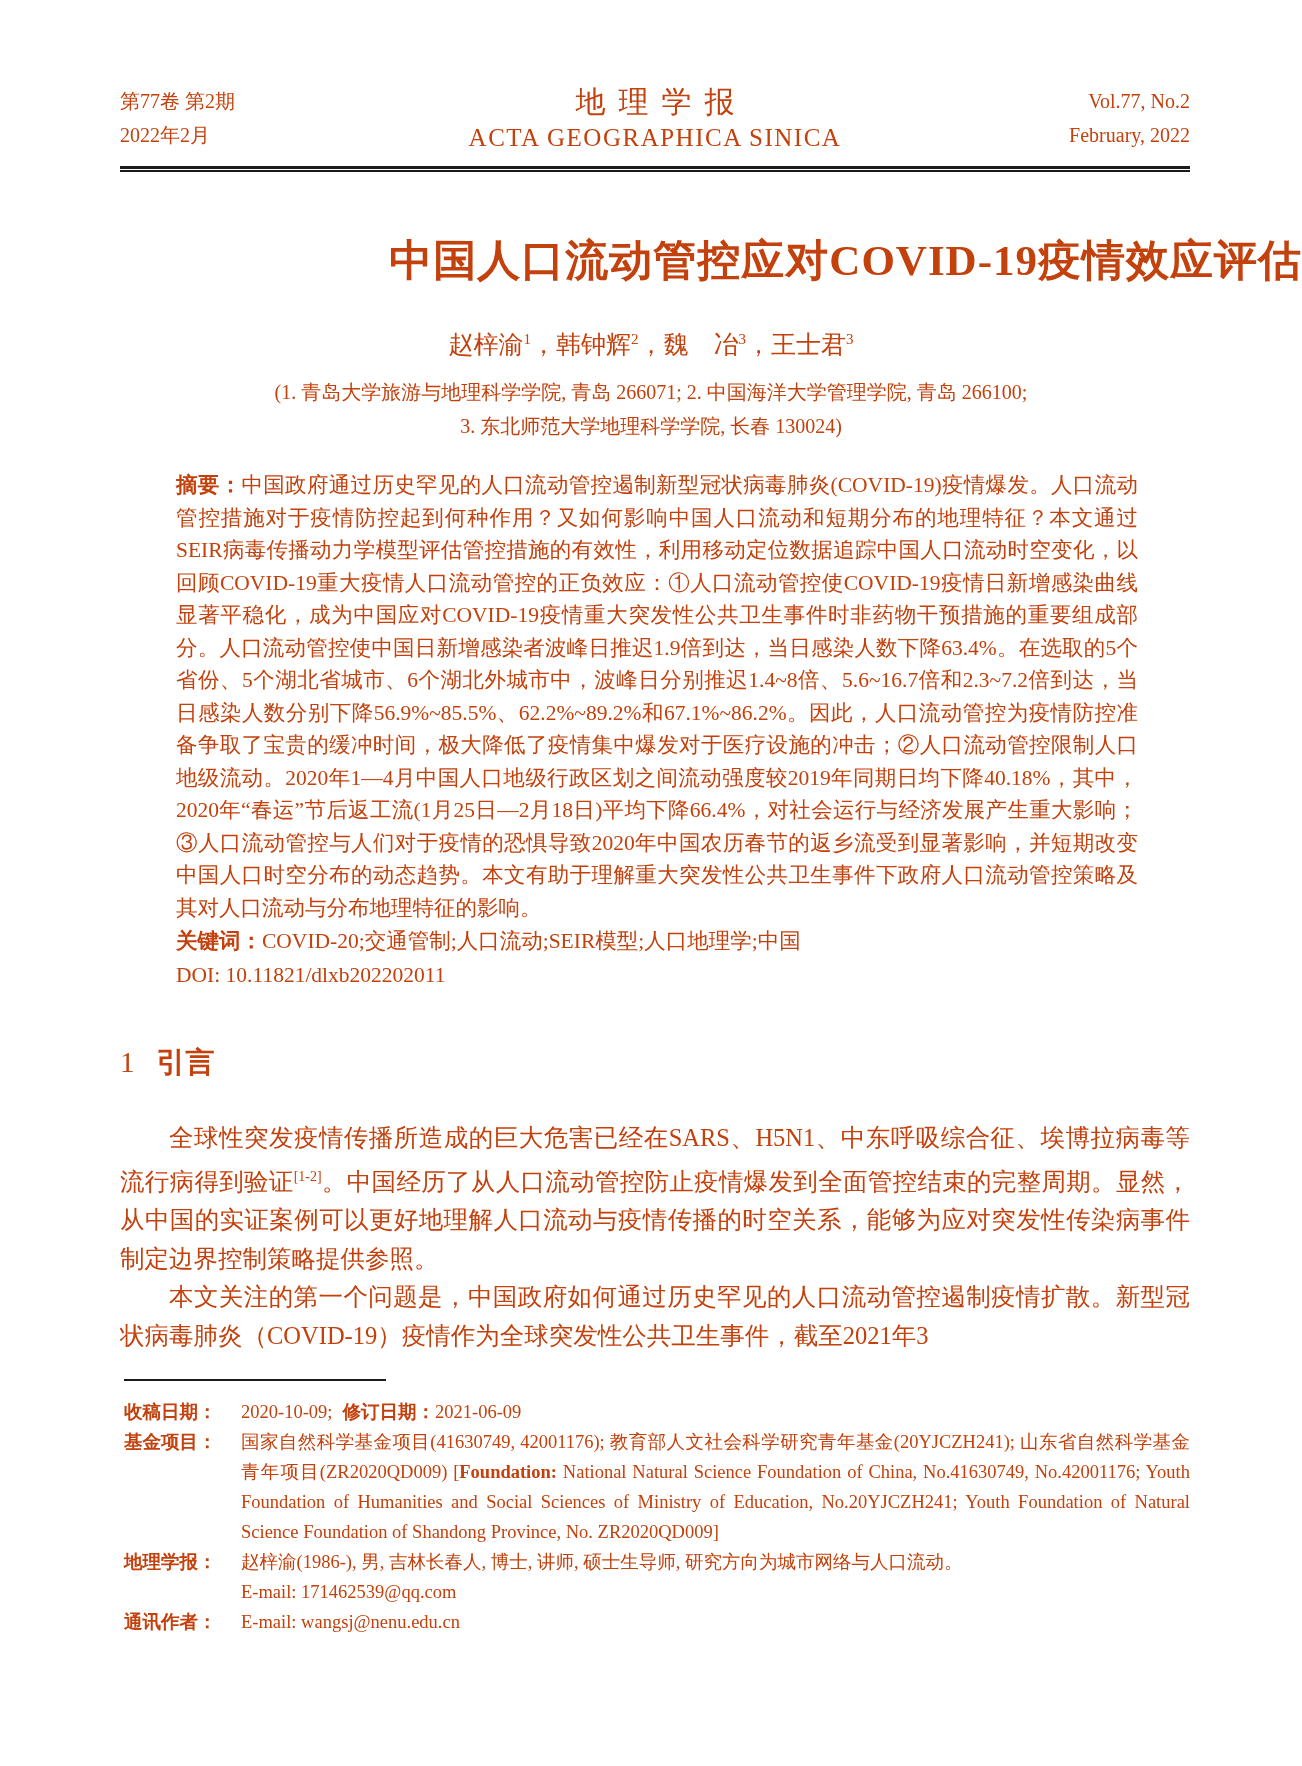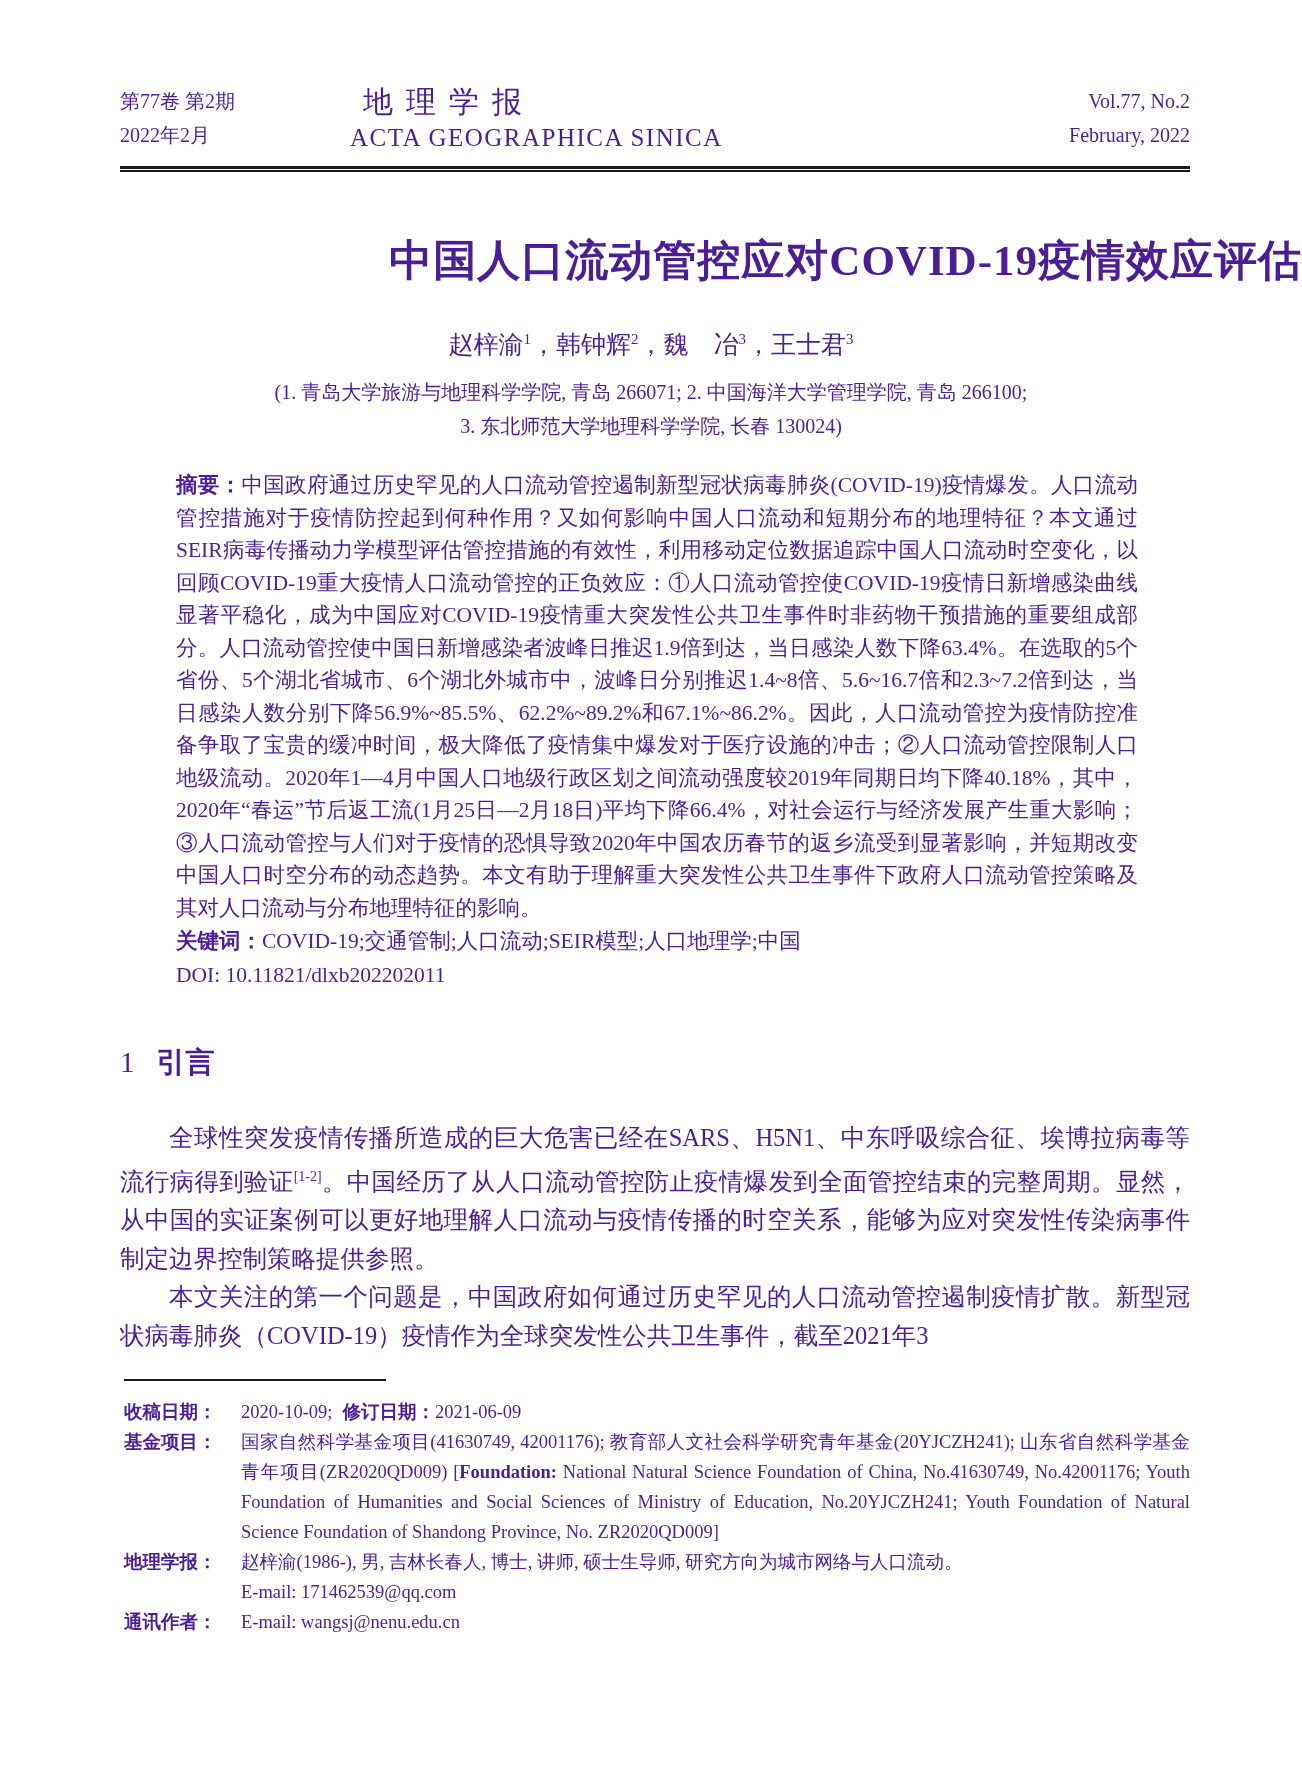--- a/index.html
+++ b/index.html
@@ -2,32 +2,32 @@
 <html lang="zh"><head>
 <meta charset="utf-8">
 <style>
   * { margin:0; padding:0; box-sizing:border-box; }
   html,body { background:#ffffff; }
   .page {
     position:relative;
     width:1302px; height:1766px;
     margin:0 auto;
     background:#ffffff;
-    color:#4c1d95;
+    color:#c2410c;
     font-family:"Liberation Serif","DejaVu Serif",serif;
     overflow:hidden;
   }
   
   .jheader {
     display:flex; justify-content:space-between; align-items:flex-start;
     padding:84px 112px 0 120px;
   }
   .jh-left, .jh-right { width:230px; font-size:20px; line-height:34px; }
   .jh-right { text-align:right; }
-  .jh-center { flex:1; }
+  .jh-center { flex:1; text-align:center; }
   .jh-title-cn { font-size:30px; letter-spacing:13px; margin-left:13px; line-height:36px; }
   .jh-title-en { font-size:25px; letter-spacing:1.5px; line-height:36px; }
   .header-rule {
     margin:10px 112px 0 120px;
     height:6px;
     border-top:3px solid #1a1a1a;
     border-bottom:2px solid #1a1a1a;
   }
   
   .art-title {
@@ -97,21 +97,21 @@
     <span>赵梓渝</span><sup>1</sup><span>，</span><span>韩钟辉</span><sup>2</sup><span>，</span><span>魏　冶</span><sup>3</sup><span>，</span><span>王士君</span><sup>3</sup>
   </div>
 
   <div class="affil">
     <div>(1. 青岛大学旅游与地理科学学院, 青岛 266071; 2. 中国海洋大学管理学院, 青岛 266100;</div>
     <div>3. 东北师范大学地理科学学院, 长春 130024)</div>
   </div>
 
   <div class="abstract">
     <div><span class="blk-label">摘要：</span><span>中国政府通过历史罕见的人口流动管控遏制新型冠状病毒肺炎(COVID-19)疫情爆发。人口流动管控措施对于疫情防控起到何种作用？又如何影响中国人口流动和短期分布的地理特征？本文通过SEIR病毒传播动力学模型评估管控措施的有效性，利用移动定位数据追踪中国人口流动时空变化，以回顾COVID-19重大疫情人口流动管控的正负效应：①人口流动管控使COVID-19疫情日新增感染曲线显著平稳化，成为中国应对COVID-19疫情重大突发性公共卫生事件时非药物干预措施的重要组成部分。人口流动管控使中国日新增感染者波峰日推迟1.9倍到达，当日感染人数下降63.4%。在选取的5个省份、5个湖北省城市、6个湖北外城市中，波峰日分别推迟1.4~8倍、5.6~16.7倍和2.3~7.2倍到达，当日感染人数分别下降56.9%~85.5%、62.2%~89.2%和67.1%~86.2%。因此，人口流动管控为疫情防控准备争取了宝贵的缓冲时间，极大降低了疫情集中爆发对于医疗设施的冲击；②人口流动管控限制人口地级流动。2020年1—4月中国人口地级行政区划之间流动强度较2019年同期日均下降40.18%，其中，2020年“春运”节后返工流(1月25日—2月18日)平均下降66.4%，对社会运行与经济发展产生重大影响；③人口流动管控与人们对于疫情的恐惧导致2020年中国农历春节的返乡流受到显著影响，并短期改变中国人口时空分布的动态趋势。本文有助于理解重大突发性公共卫生事件下政府人口流动管控策略及其对人口流动与分布地理特征的影响。</span></div>
-    <div class="kw-line"><span class="blk-label">关键词：</span><span>COVID-19;交通管制;人口流动;SEIR模型;人口地理学;中国</span></div>
+    <div class="kw-line"><span class="blk-label">关键词：</span><span>COVID-20;交通管制;人口流动;SEIR模型;人口地理学;中国</span></div>
     <div class="doi-line">DOI: 10.11821/dlxb202202011</div>
   </div>
 
   <div class="section-h">
     <span class="section-num">1</span><span class="section-title">引言</span>
   </div>
 
   <div class="body-text">
     <p><span>全球性突发疫情传播所造成的巨大危害已经在SARS、H5N1、中东呼吸综合征、埃博拉病毒等流行病得到验证</span><sup>[1-2]</sup><span>。中国经历了从人口流动管控防止疫情爆发到全面管控结束的完整周期。显然，从中国的实证案例可以更好地理解人口流动与疫情传播的时空关系，能够为应对突发性传染病事件制定边界控制策略提供参照。</span></p>
     <p>本文关注的第一个问题是，中国政府如何通过历史罕见的人口流动管控遏制疫情扩散。新型冠状病毒肺炎（COVID-19）疫情作为全球突发性公共卫生事件，截至2021年3</p>

